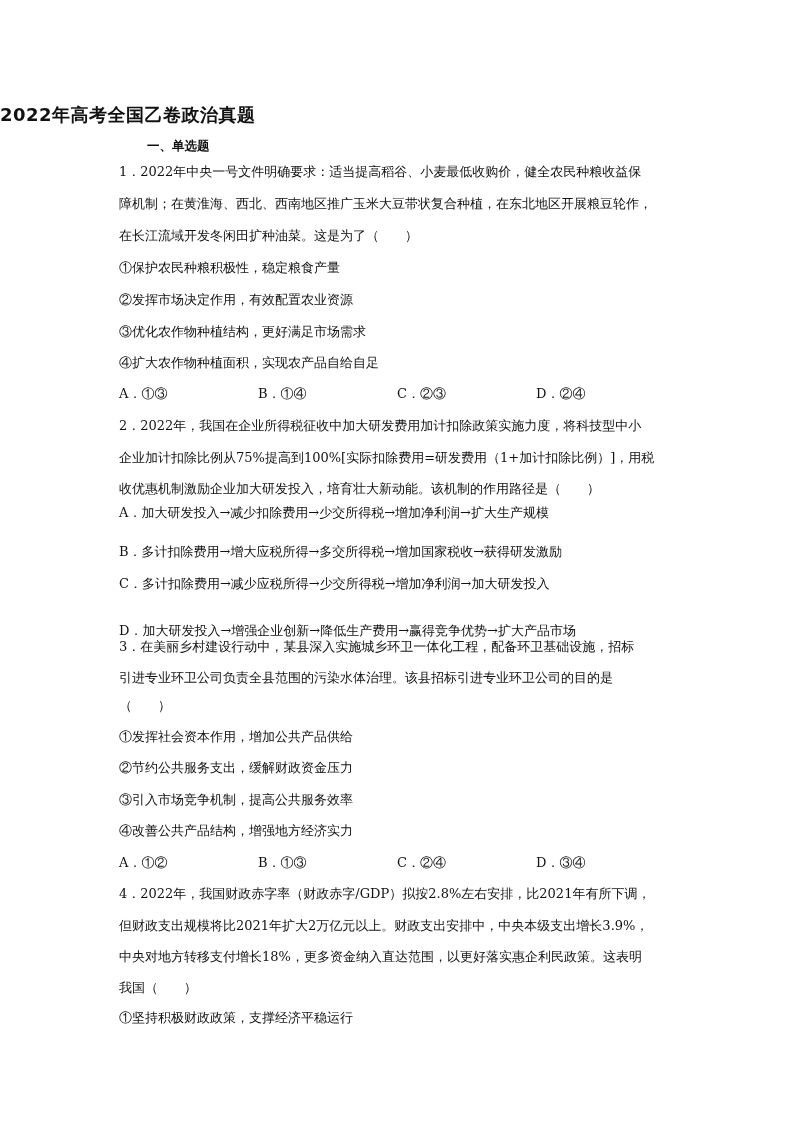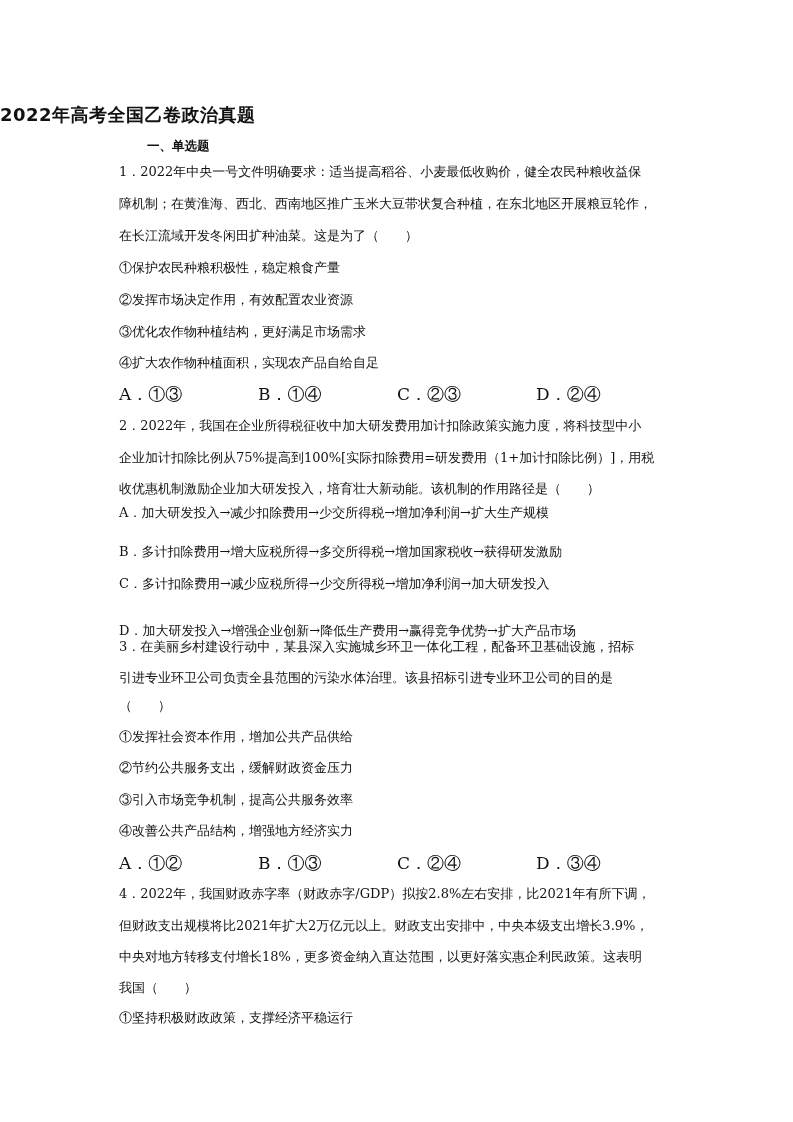--- a/index.html
+++ b/index.html
@@ -5,21 +5,21 @@
     html, body { margin: 0; padding: 0; background: #ffffff; }
     body { width: 793px; height: 1122px; position: relative; overflow: hidden;
            font-family: "DejaVu Serif", "Liberation Serif", serif; color: #111; }
     .page { position: absolute; left: 0; top: 0; width: 793px; height: 1122px; }
     .title { position: absolute; left: 0; width: 680px; top: 103px; text-align: left;
              font-family: "DejaVu Sans", "Liberation Sans", sans-serif; font-weight: bold;
              font-size: 18px; letter-spacing: 0.5px; }
     .section { position: absolute; left: 119px; top: 138px; font-family: "DejaVu Sans", "Liberation Sans", sans-serif;
                font-weight: bold; font-size: 12.5px; margin-left: 28px; }
     .line { position: absolute; left: 119px; font-size: 13px; white-space: nowrap; line-height: 16px; }
-    .opt { position: absolute; font-size: 17px; white-space: nowrap; line-height: 16px; text-align: right; }
+    .opt { position: absolute; font-size: 13px; white-space: nowrap; line-height: 16px; text-align: right; }
   </style>
 </head>
 <body>
 
 <div class="page">
   <div class="title">2022年高考全国乙卷政治真题</div>
   <div class="section">一、单选题</div>
 
   <div class="line" style="top:164px">1．2022年中央一号文件明确要求：适当提高稻谷、小麦最低收购价，健全农民种粮收益保</div>
   <div class="line" style="top:196px">障机制；在黄淮海、西北、西南地区推广玉米大豆带状复合种植，在东北地区开展粮豆轮作，</div>

